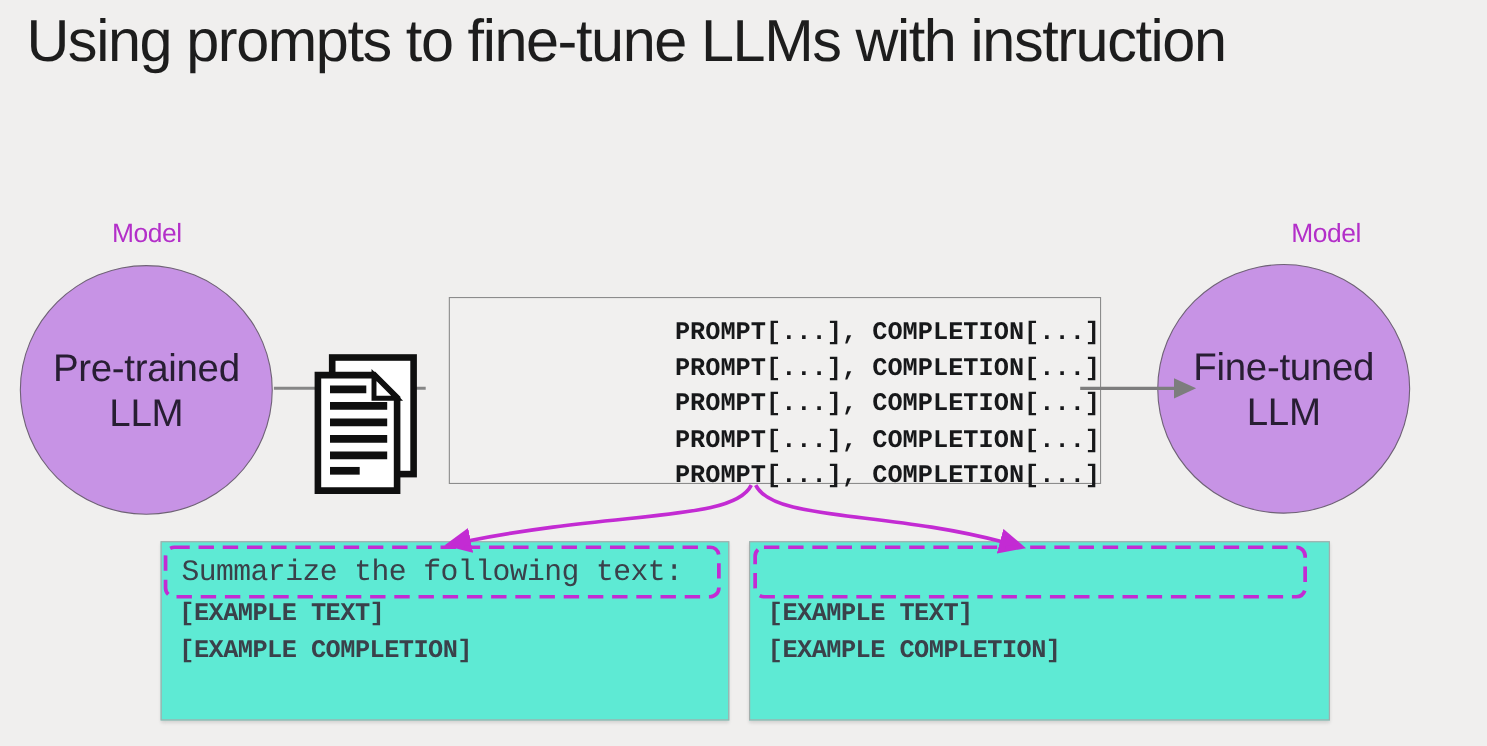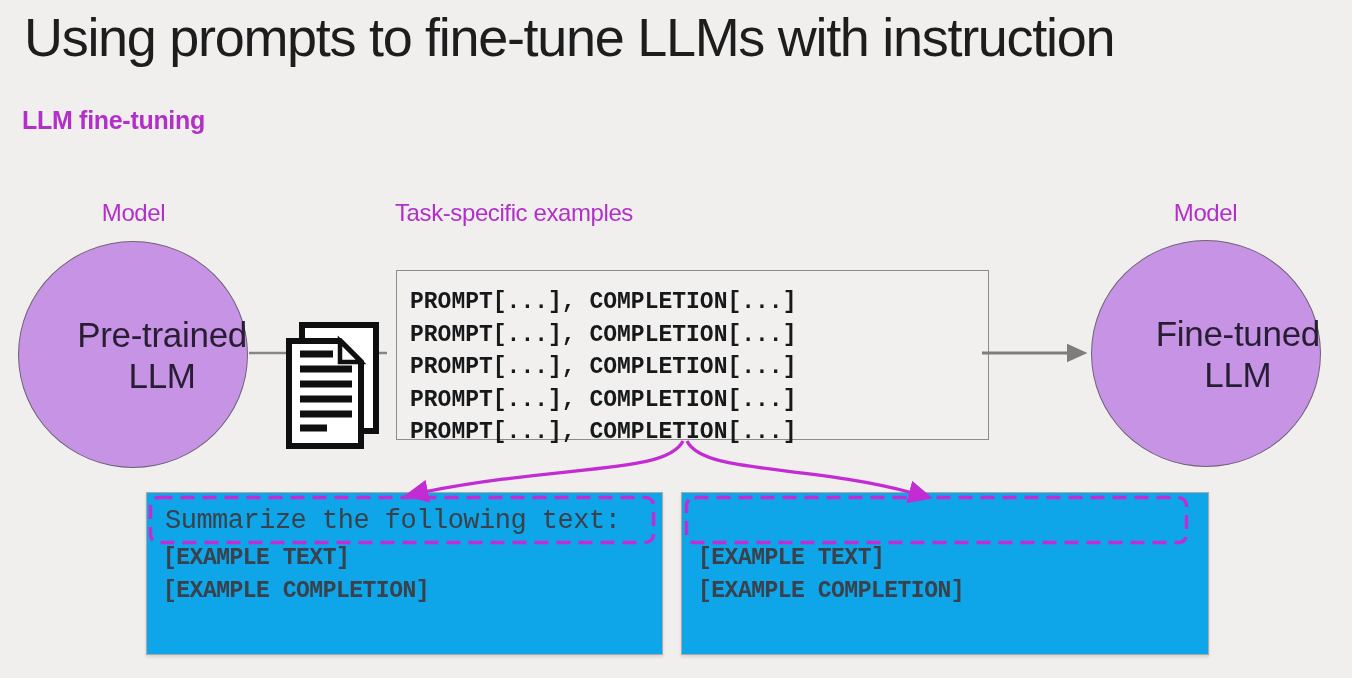--- a/index.html
+++ b/index.html
@@ -29,47 +29,48 @@
   }
   .label-model-left  { left: 19px;  width: 229px; text-align: center; }
   .label-center      { left: 395px; }
   .label-model-right { left: 1091px; width: 229px; text-align: center; }
 
   .circle {
     position: absolute; width: 228px; height: 225px;
     border-radius: 50%;
     background: #c793e5;
     border: 1.5px solid #6f6276;
-    display: flex; align-items: center; justify-content: flex-end;
+    display: flex; align-items: center; justify-content: center;
     text-align: center;
   }
   .circle-left  { left: 18px;   top: 241px; }
-  .circle-right { left: 1091px; top: 240px; }
+  .circle-right { left: 1052px; top: 240px; }
   .circle span {
     font-size: 35px; color: #281e33; line-height: 41px;
     white-space: pre-line; letter-spacing: -0.3px;
   }
 
   .prompt-box {
-    position: absolute; left: 396px; top: 270px;
+    position: absolute; left: 408px; top: 270px;
     width: 591px; height: 168px;
     background: #f1f0ef;
     border: 1.5px solid #8c8c8c;
+    text-align: right;
   }
   .prompt-rows { padding: 15px 0 0 13px; }
   .prompt-row {
     font-family: "Liberation Mono", monospace;
     font-size: 23px; font-weight: 700;
     line-height: 32.5px; color: #17181a;
     white-space: pre;
   }
 
   .card {
     position: absolute; top: 492px; height: 161px;
-    background: #0ea5e9;
+    background: #5eead4;
     border: 1px solid #a9a9a9;
     box-shadow: 0 2px 3px rgba(0,0,0,0.12);
   }
   .card-left  { left: 146px; width: 515px; }
   .card-right { left: 681px; width: 526px; }
   .card-instruction {
     position: absolute; left: 18px; top: 13px;
     font-family: "Liberation Mono", monospace;
     font-size: 27px; font-weight: 400;
     color: #3a414a; white-space: nowrap; letter-spacing: -0.5px;
@@ -87,24 +88,22 @@
     width: 1352px; height: 678px;
     pointer-events: none;
   }
 </style>
 </head>
 <body>
 
 <div id="stage">
 
   <h1 class="page-title">Using prompts to fine-tune LLMs with instruction</h1>
-  <div class="subtitle">LLM fine-tuning</div>
 
   <div class="diagram-label label-model-left">Model</div>
-  <div class="diagram-label label-center">Task-specific examples</div>
   <div class="diagram-label label-model-right">Model</div>
 
   <div class="circle circle-left">
     <span>Pre-trained
 LLM</span>
   </div>
 
   <div class="circle circle-right">
     <span>Fine-tuned
 LLM</span>

